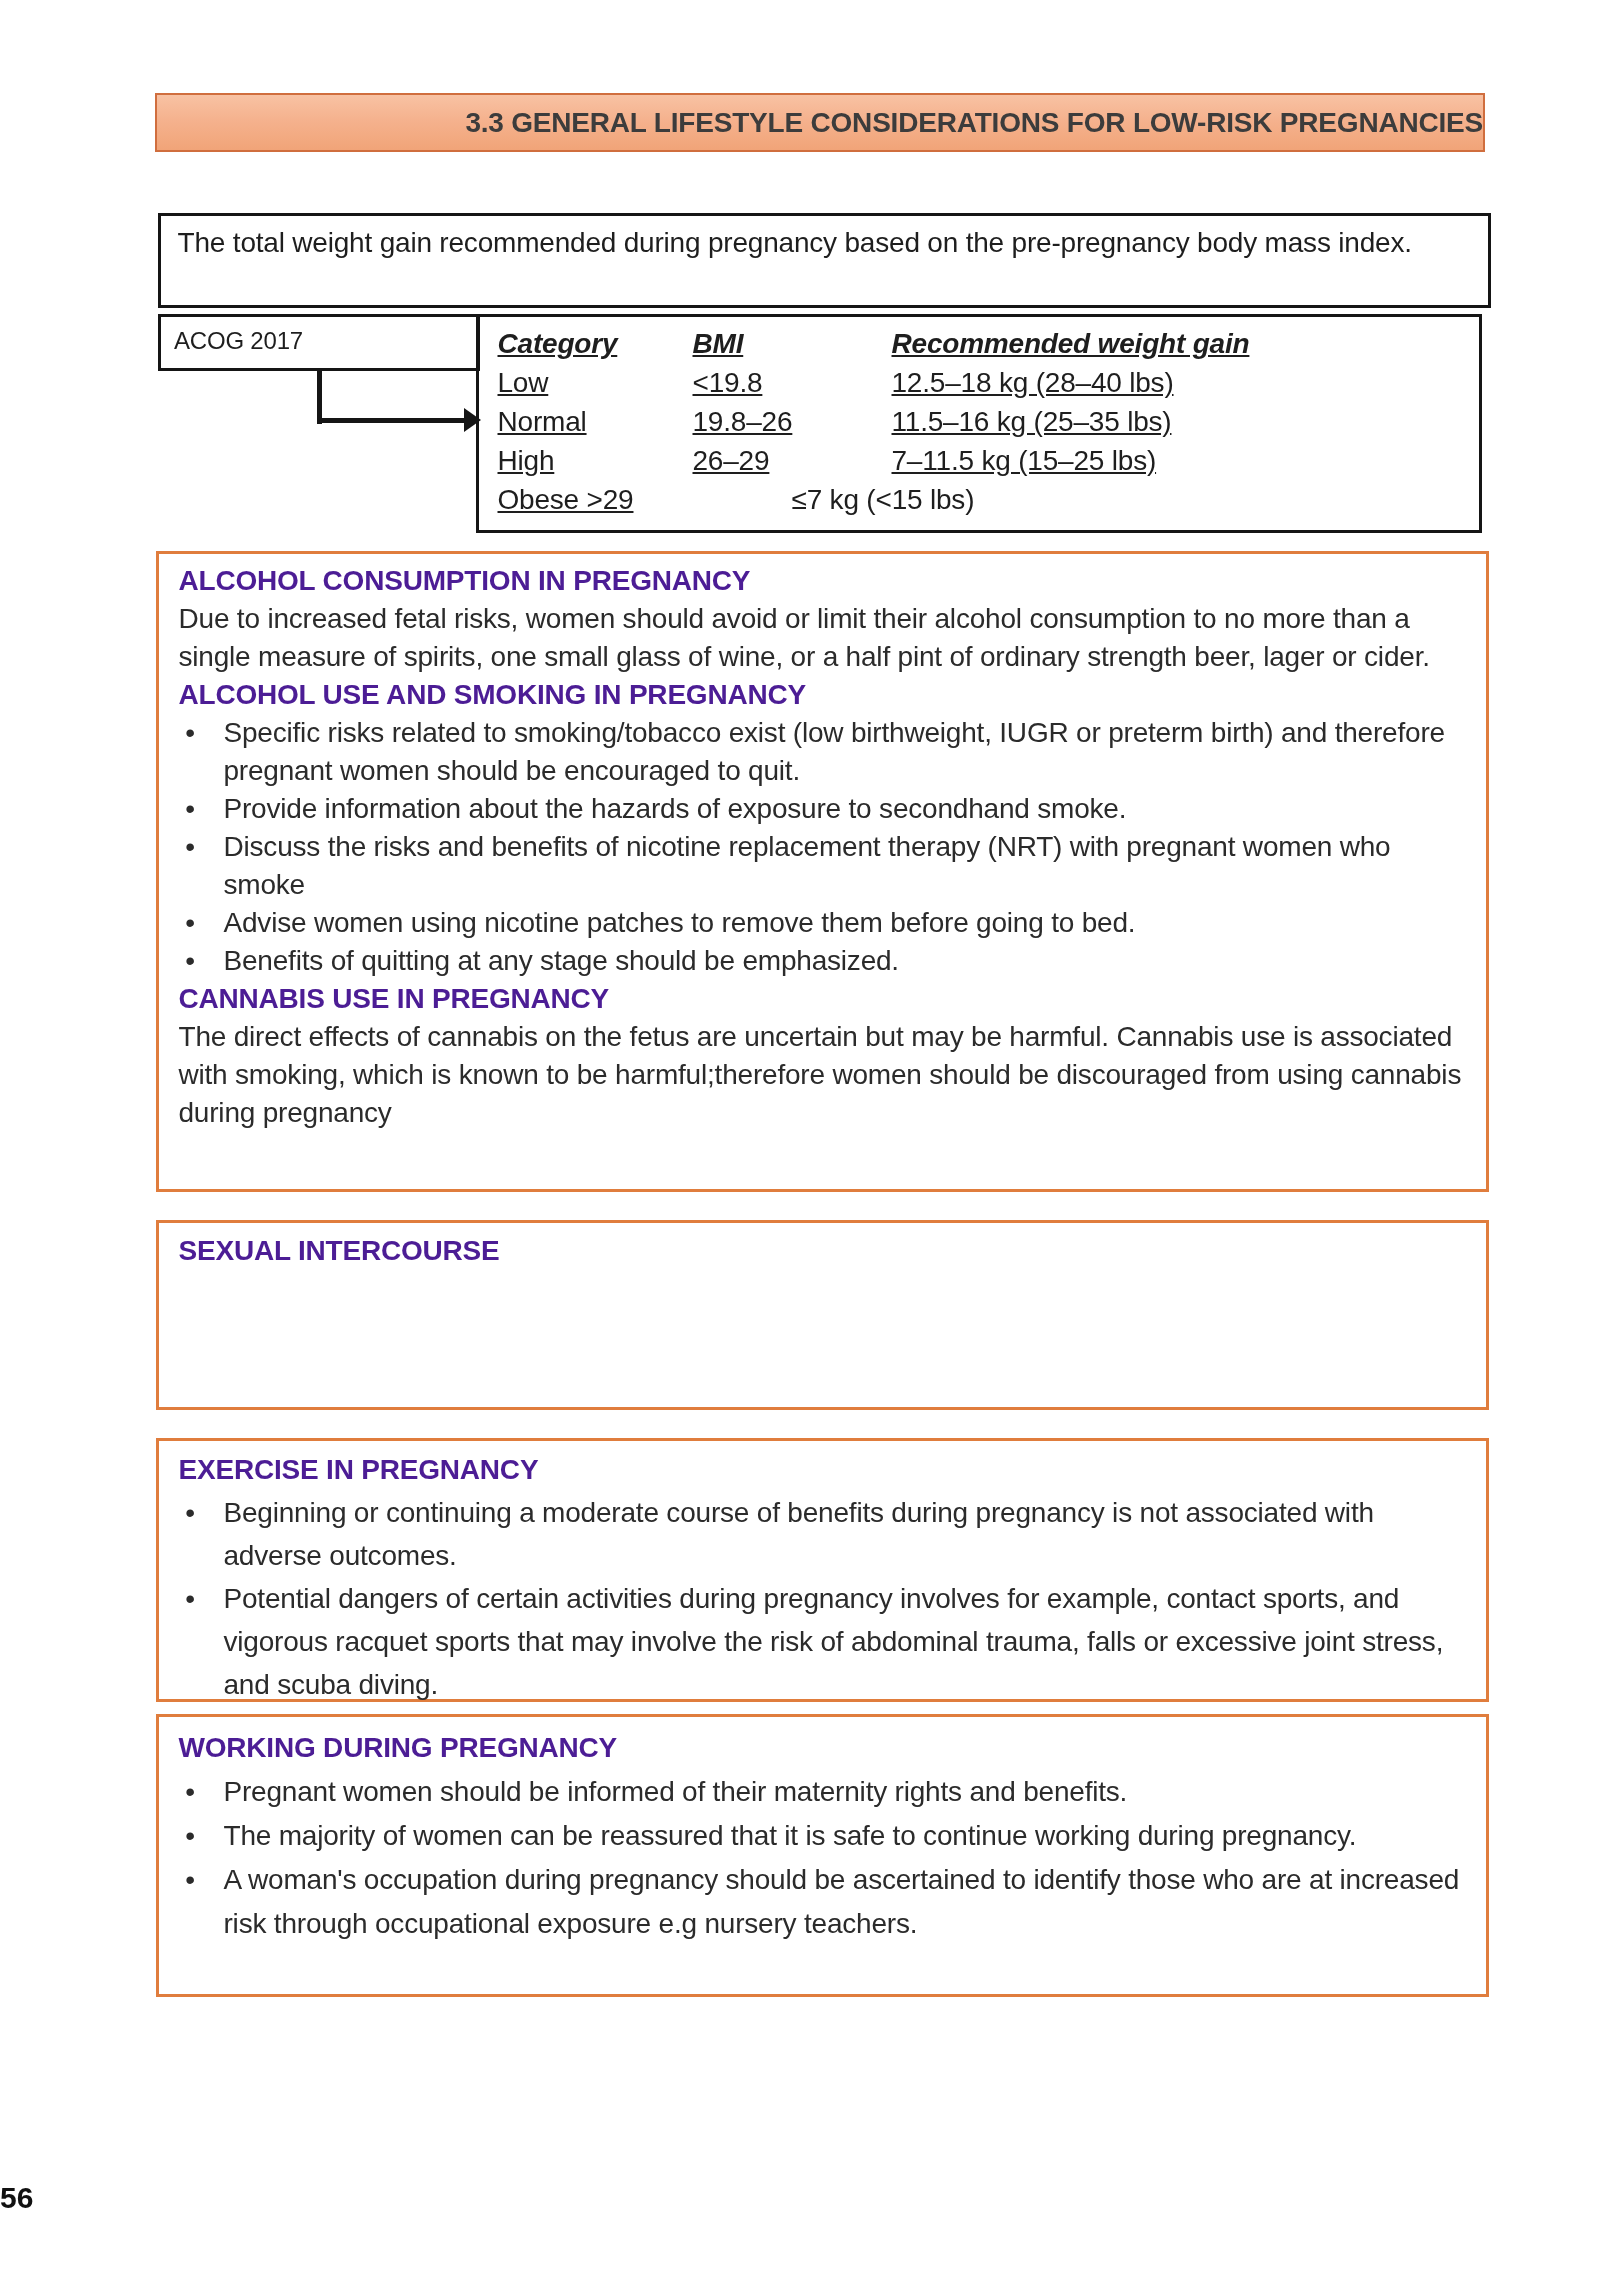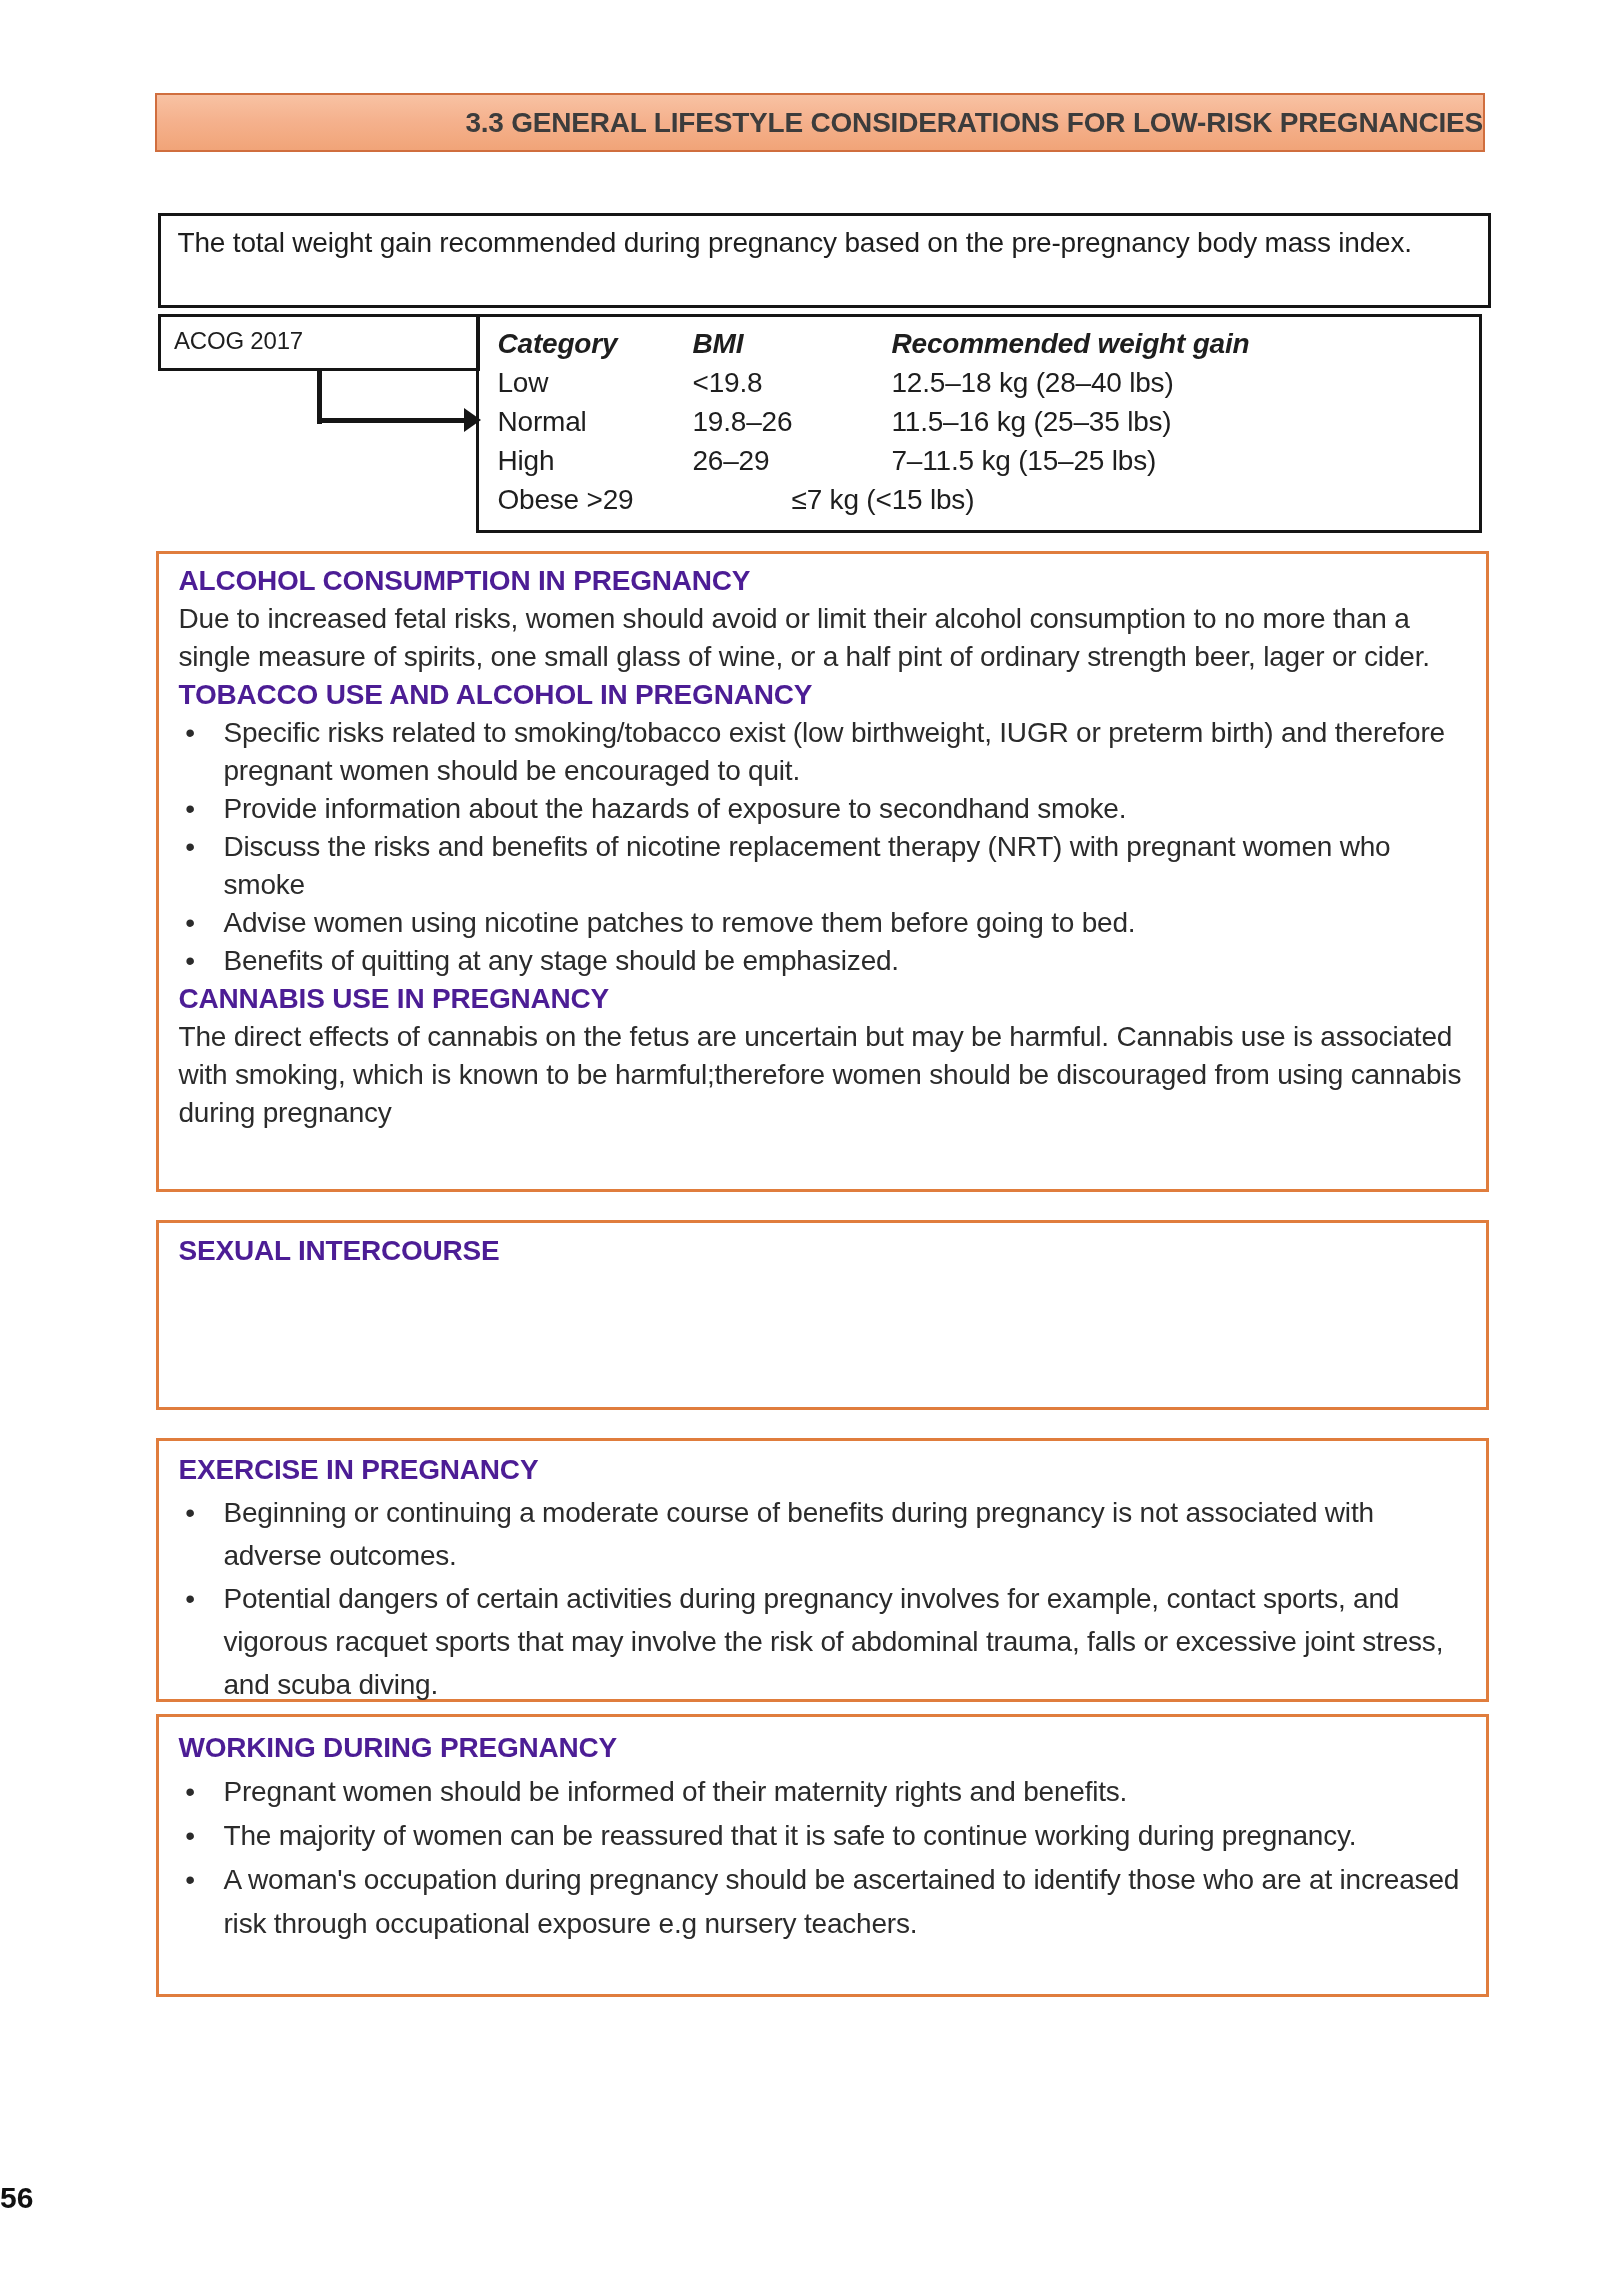--- a/index.html
+++ b/index.html
@@ -28,21 +28,21 @@
   .acog-box {
     position:absolute; left:158px; top:314px; width:322px; height:57px;
     border:3.9px solid #151515; padding-left:13px;
     font-size:24px; line-height:48px; color:#1e1e1e;
   }
   .table-box {
     position:absolute; left:476px; top:314px; width:1006px; height:219px;
     border:3.9px solid #151515; padding:6.8px 0 0 18.5px;
     font-size:28px; color:#1e1e1e;
   }
-  .trow { display:flex; line-height:39px; position:relative; }
+  .trow { display:flex; line-height:39px; position:relative;text-decoration:underline; }
   .trow .c0 { width:195px; flex:none; }
   .trow .c1 { width:199px; flex:none; }
   .trow .c2 { flex:1; }
   .thead { font-weight:bold; font-style:italic; }
   .mval { position:absolute; left:294px; top:0; }
 
   
   .conn-v { position:absolute; left:317px; top:369px; width:4.9px; height:55px; background:#151515; }
   .conn-h { position:absolute; left:317px; top:418px; width:148px; height:4.9px; background:#151515; }
   .conn-head {
@@ -118,21 +118,21 @@
       </div>
   </div>
 
   <div class="conn-v"></div>
   <div class="conn-h"></div>
   <div class="conn-head"></div>
 
   <div class="obox box-a">
       <div class="heading">ALCOHOL CONSUMPTION IN PREGNANCY</div>
       <div>Due to increased fetal risks, women should avoid or limit their alcohol consumption to no more than a single measure of spirits, one small glass of wine, or a half pint of ordinary strength beer, lager or cider.</div>
-      <div class="heading">TOBACCO USE AND ALCOHOL IN PREGNANCY</div>
+      <div class="heading">ALCOHOL USE AND SMOKING IN PREGNANCY</div>
       <div class="bullet">
         <span class="dot">•</span>
         <span class="btxt">Specific risks related to smoking/tobacco exist (low birthweight, IUGR or preterm birth) and therefore pregnant women should be encouraged to quit.</span>
       </div>
       <div class="bullet">
         <span class="dot">•</span>
         <span class="btxt">Provide information about the hazards of exposure to secondhand smoke.</span>
       </div>
       <div class="bullet">
         <span class="dot">•</span>

